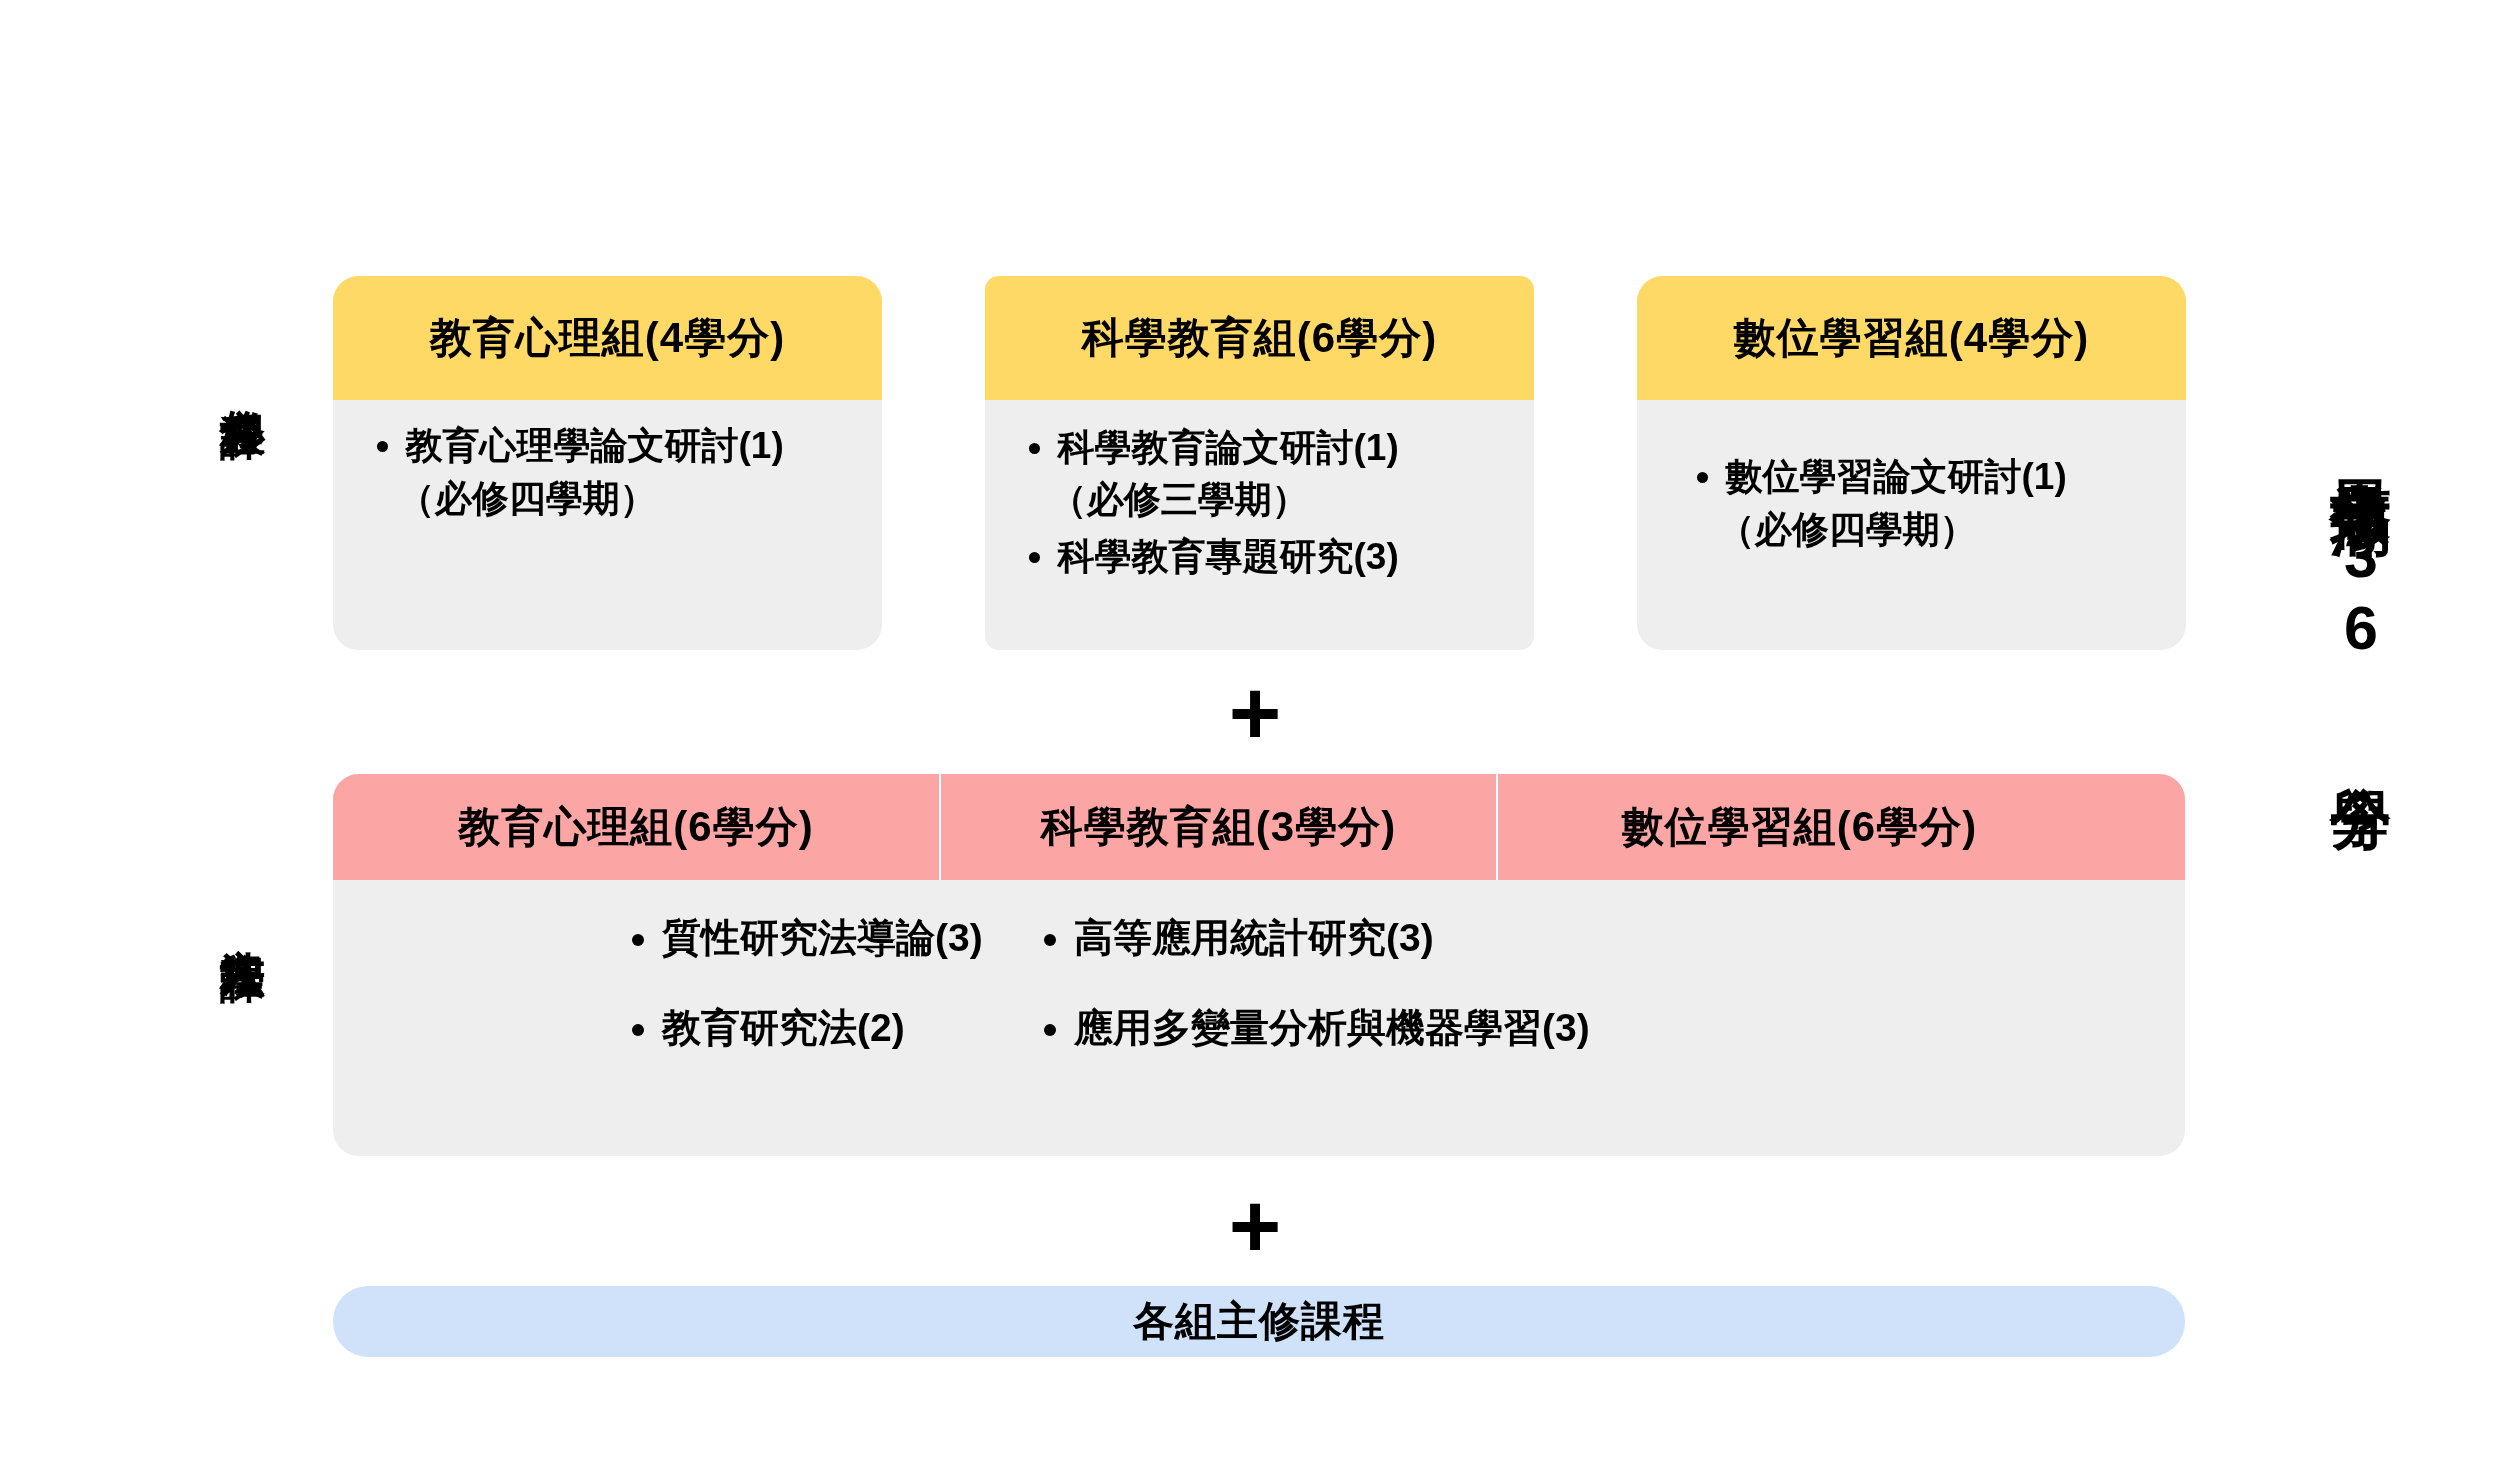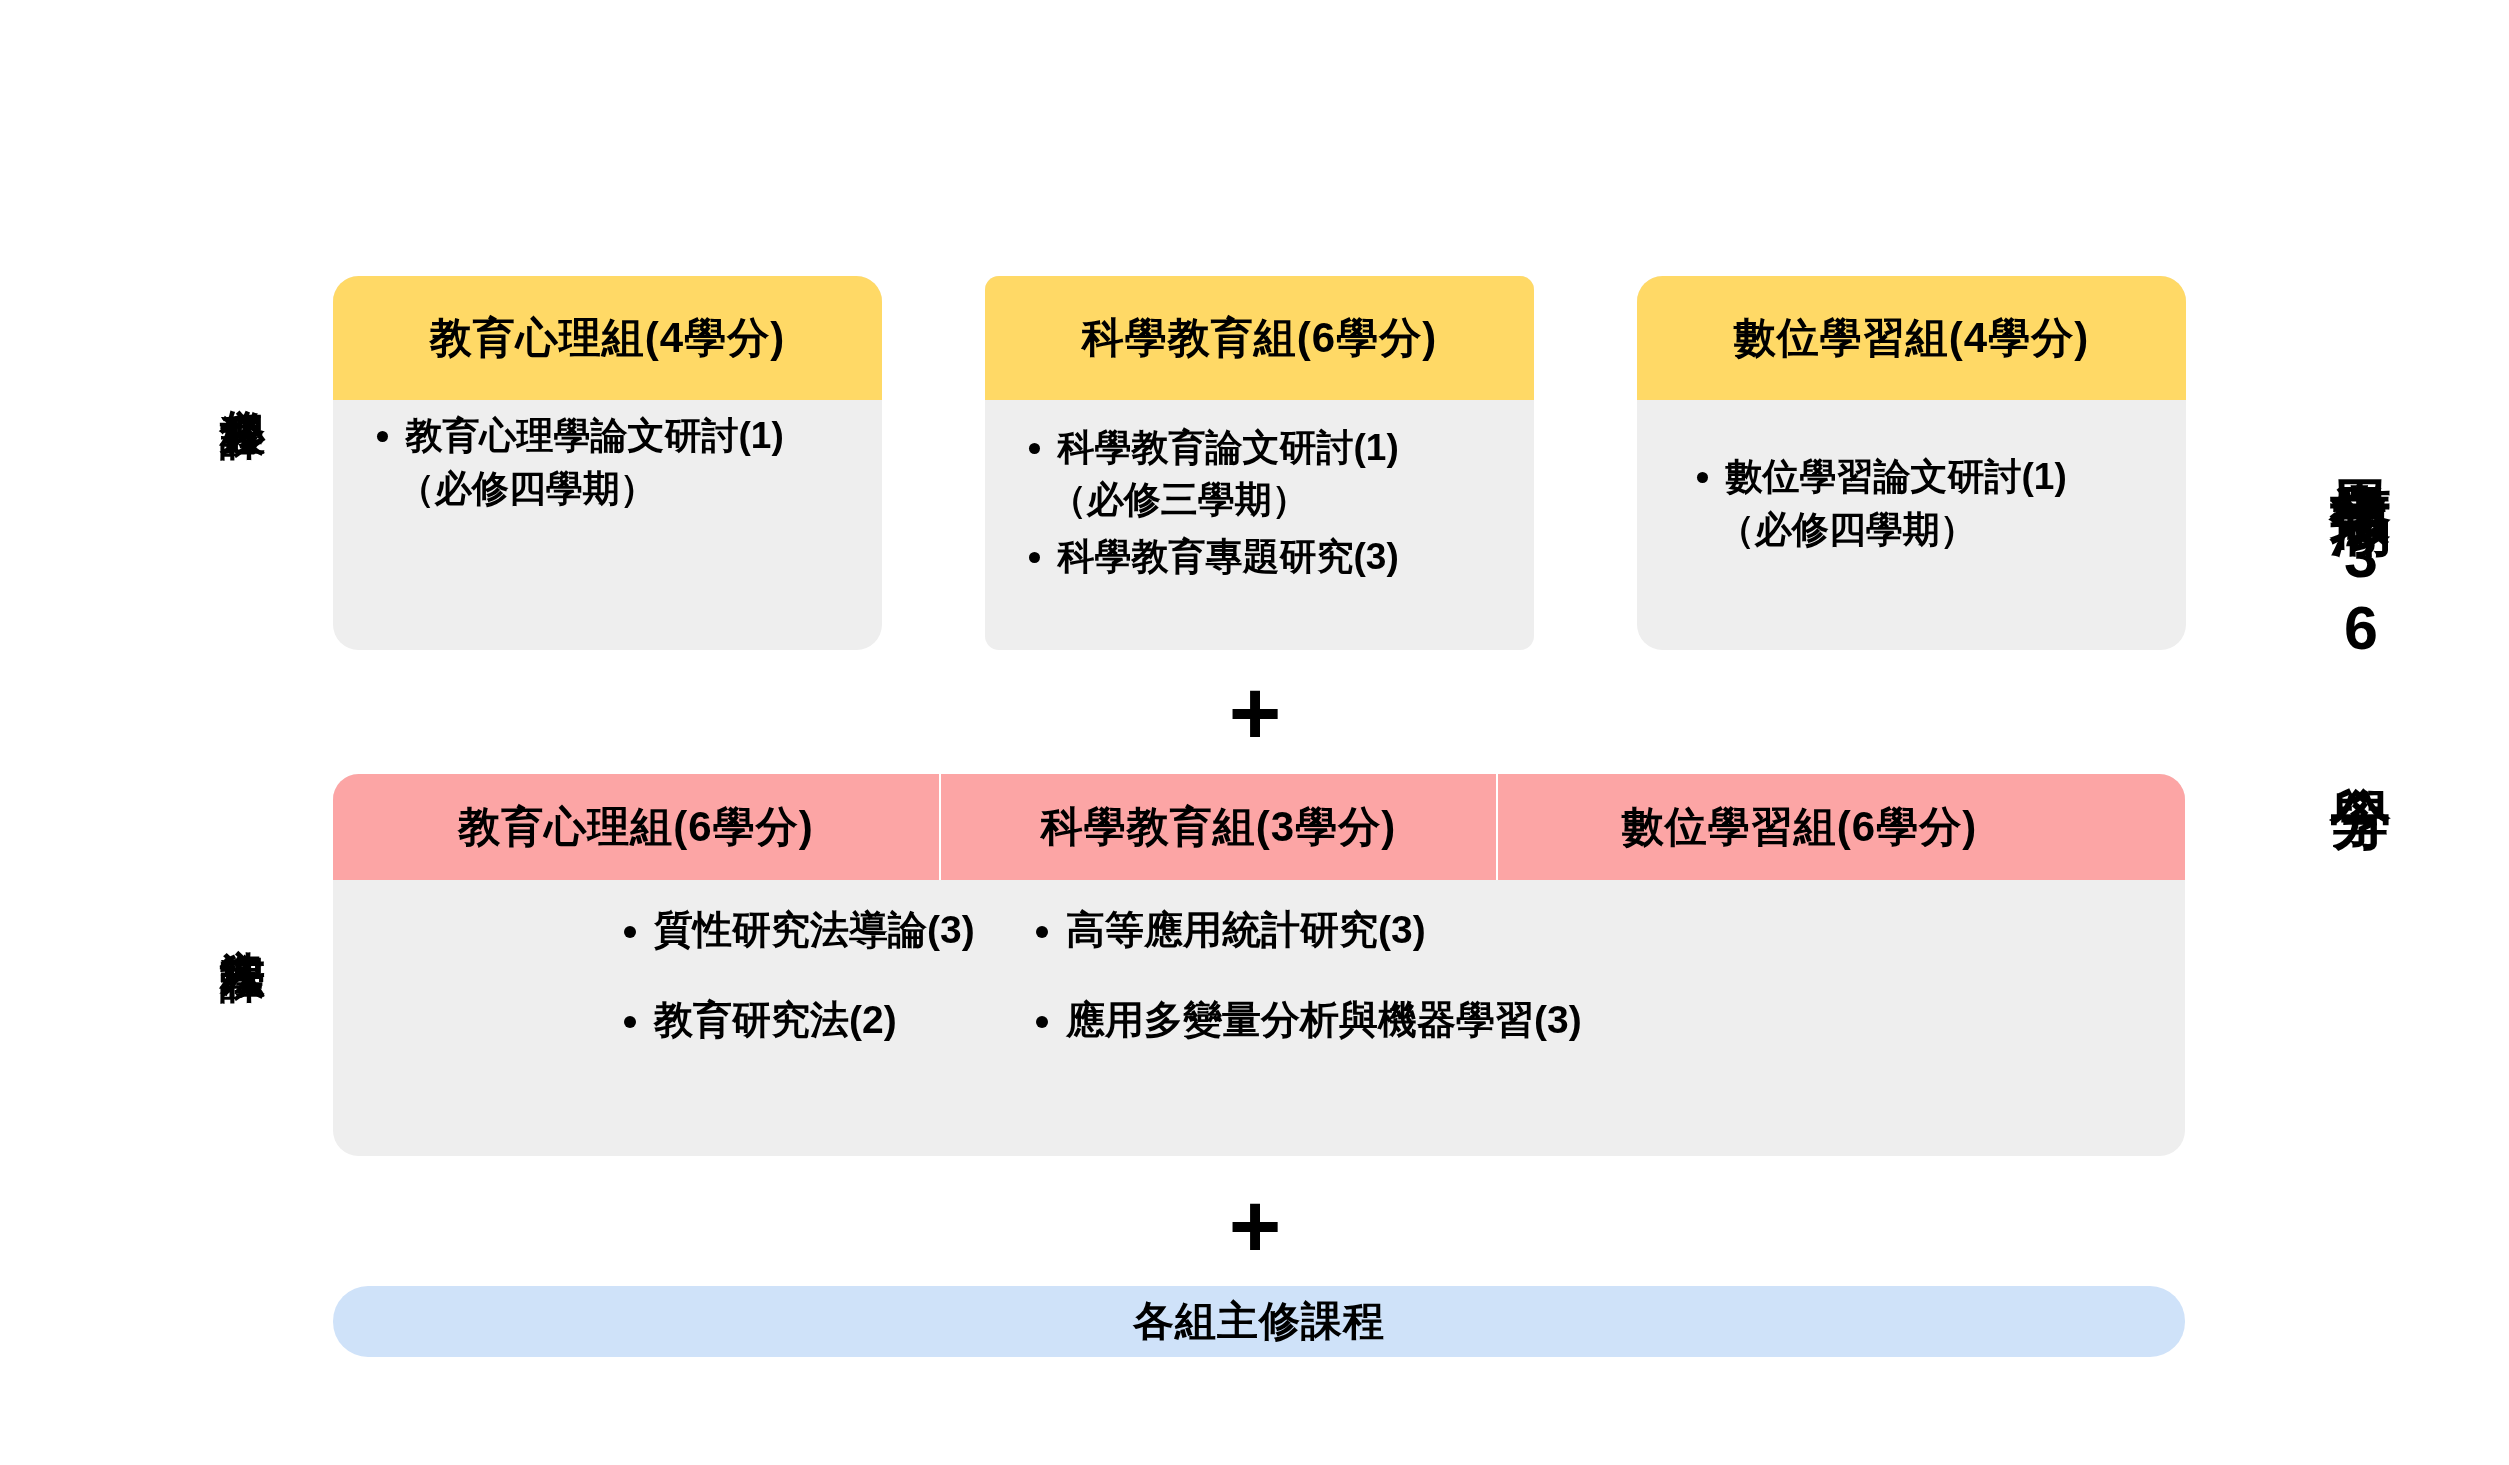--- a/index.html
+++ b/index.html
@@ -105,21 +105,21 @@
     line-height: 1.42;
     margin-bottom: 3.9px;
   }
   .card-body li .sub {
     display: block;
     font-size: 37px;
     font-weight: bold;
     margin-left: -7.8px;
   }
   
-  .card.c1 .card-body { padding-top: 10px; }
+  .card.c1 .card-body { padding-top: 20px; }
   .card.c3 .card-body { padding-top: 51px; }
   .card.c3 .card-body ul { padding-left: 63px; }
 
   
   .plus {
     position: absolute;
     font-size: 90px;
     font-weight: bold;
     line-height: 1;
     text-align: center;
@@ -157,21 +157,21 @@
   .method-head-cell.m2 { width: 557px; border-right: 2.9px solid #ffffff; }
   .method-head-cell.m3 { width: 603px; }
 
   #method-body {
     display: flex;
     padding-top: 29px;
   }
   #method-col-left { width: 686px; padding-left: 274px; box-sizing: border-box; }
   #method-col-right { width: 1166px; padding-left: 0px; box-sizing: border-box; }
   #method-body ul {
-    margin: 0;
+    margin: 8px;
     padding-left: 47px;
     list-style: disc;
   }
   #method-body li {
     font-size: 39px;
     font-weight: bold;
     line-height: 1.1;
     margin-bottom: 47px;
   }
 

